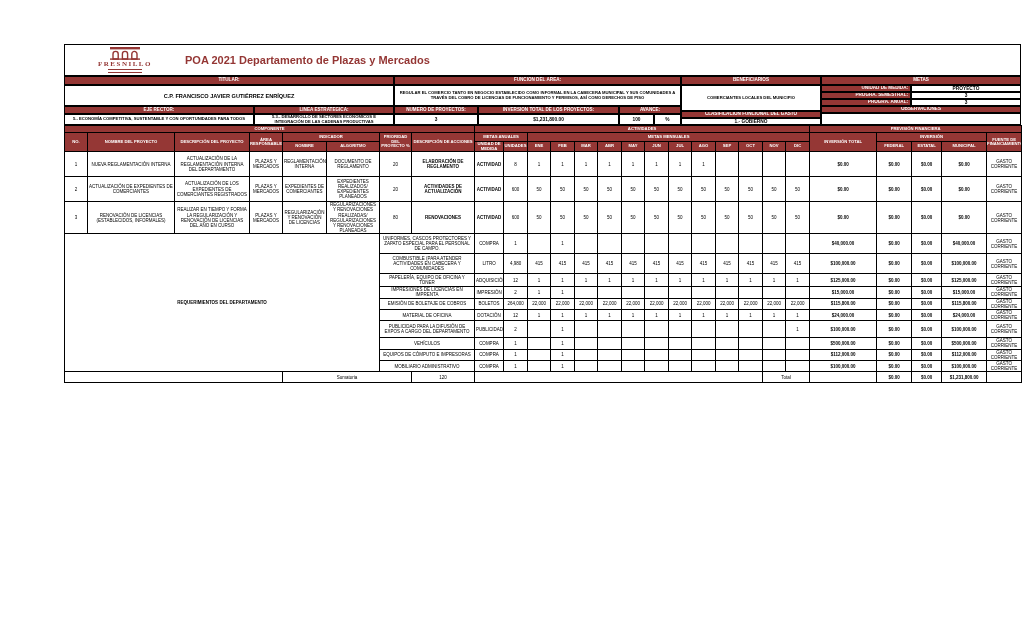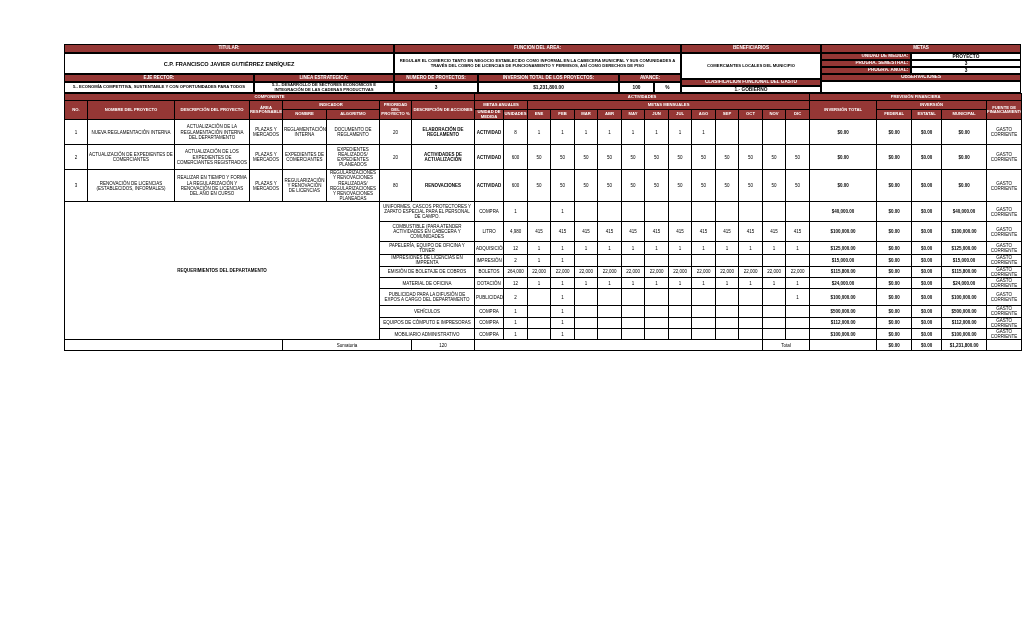--- a/index.html
+++ b/index.html
@@ -44,20 +44,32 @@
   td.sumlabel, td.totallabel { background:#d9d9d9; border:1px solid #7f7f7f; font-size:6px; }
   td.sumvalue { font-size:6px; }
   td.grandtotal { background:#b23b34; color:#fff; font-weight:bold; font-size:5.2px; }
 </style>
 </head>
 <body>
 
 <div class="page">
   <div class="doc">
 
+    <div class="titlebar">
+      <div class="logo-wrap">
+        <svg width="34" height="13" viewBox="0 0 34 13">
+          <rect x="2" y="0" width="30" height="2.4" fill="#943634"></rect>
+          <path d="M5 12 v-5 a2.6 2.6 0 0 1 5.2 0 v5 z M14.4 12 v-5 a2.6 2.6 0 0 1 5.2 0 v5 z M23.8 12 v-5 a2.6 2.6 0 0 1 5.2 0 v5 z" fill="none" stroke="#943634" stroke-width="1.4"></path>
+          <rect x="2" y="11.4" width="30" height="1.4" fill="#943634"></rect>
+        </svg>
+        <div class="logo-text">FRESNILLO</div>
+        <div class="logo-sub"></div>
+      </div>
+      <div class="doc-title">POA 2021 Departamento de Plazas y Mercados</div>
+    </div>
 
     <div class="hband">
 
       <div class="hc mar" style="left:0;top:0;width:330px;height:9px">TITULAR:</div>
       <div class="hc val-lg" style="left:0;top:9px;width:330px;height:21px">C.P. FRANCISCO JAVIER GUTIÉRREZ ENRÍQUEZ</div>
       <div class="hc mar" style="left:0;top:30px;width:190px;height:8px">EJE RECTOR:</div>
       <div class="hc mar" style="left:190px;top:30px;width:140px;height:8px">LÍNEA ESTRATÉGICA:</div>
       <div class="hc tiny" style="left:0;top:38px;width:190px;height:11px">5.- ECONOMÍA COMPETITIVA, SUSTENTABLE Y CON OPORTUNIDADES PARA TODOS</div>
       <div class="hc tiny" style="left:190px;top:38px;width:140px;height:11px">5.3.- DESARROLLO DE SECTORES ECONÓMICOS E INTEGRACIÓN DE LAS CADENAS PRODUCTIVAS</div>
 

